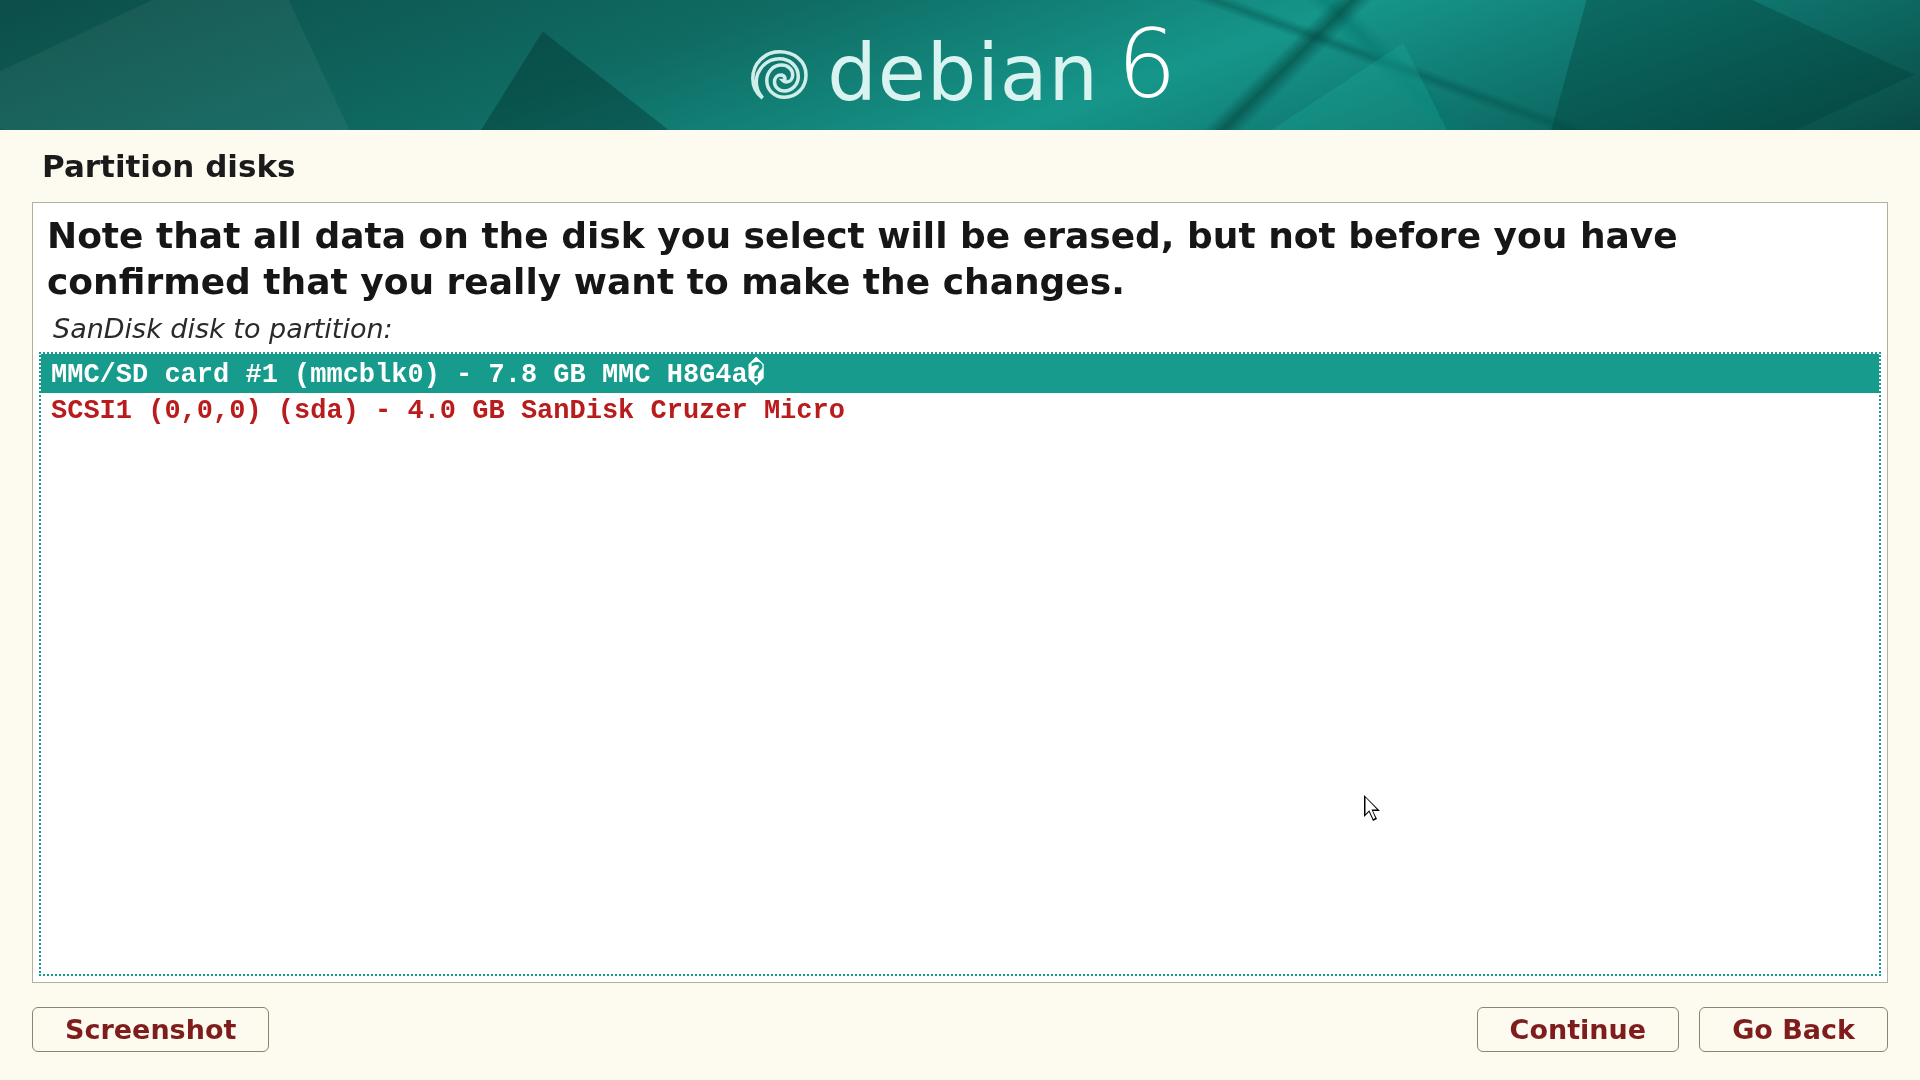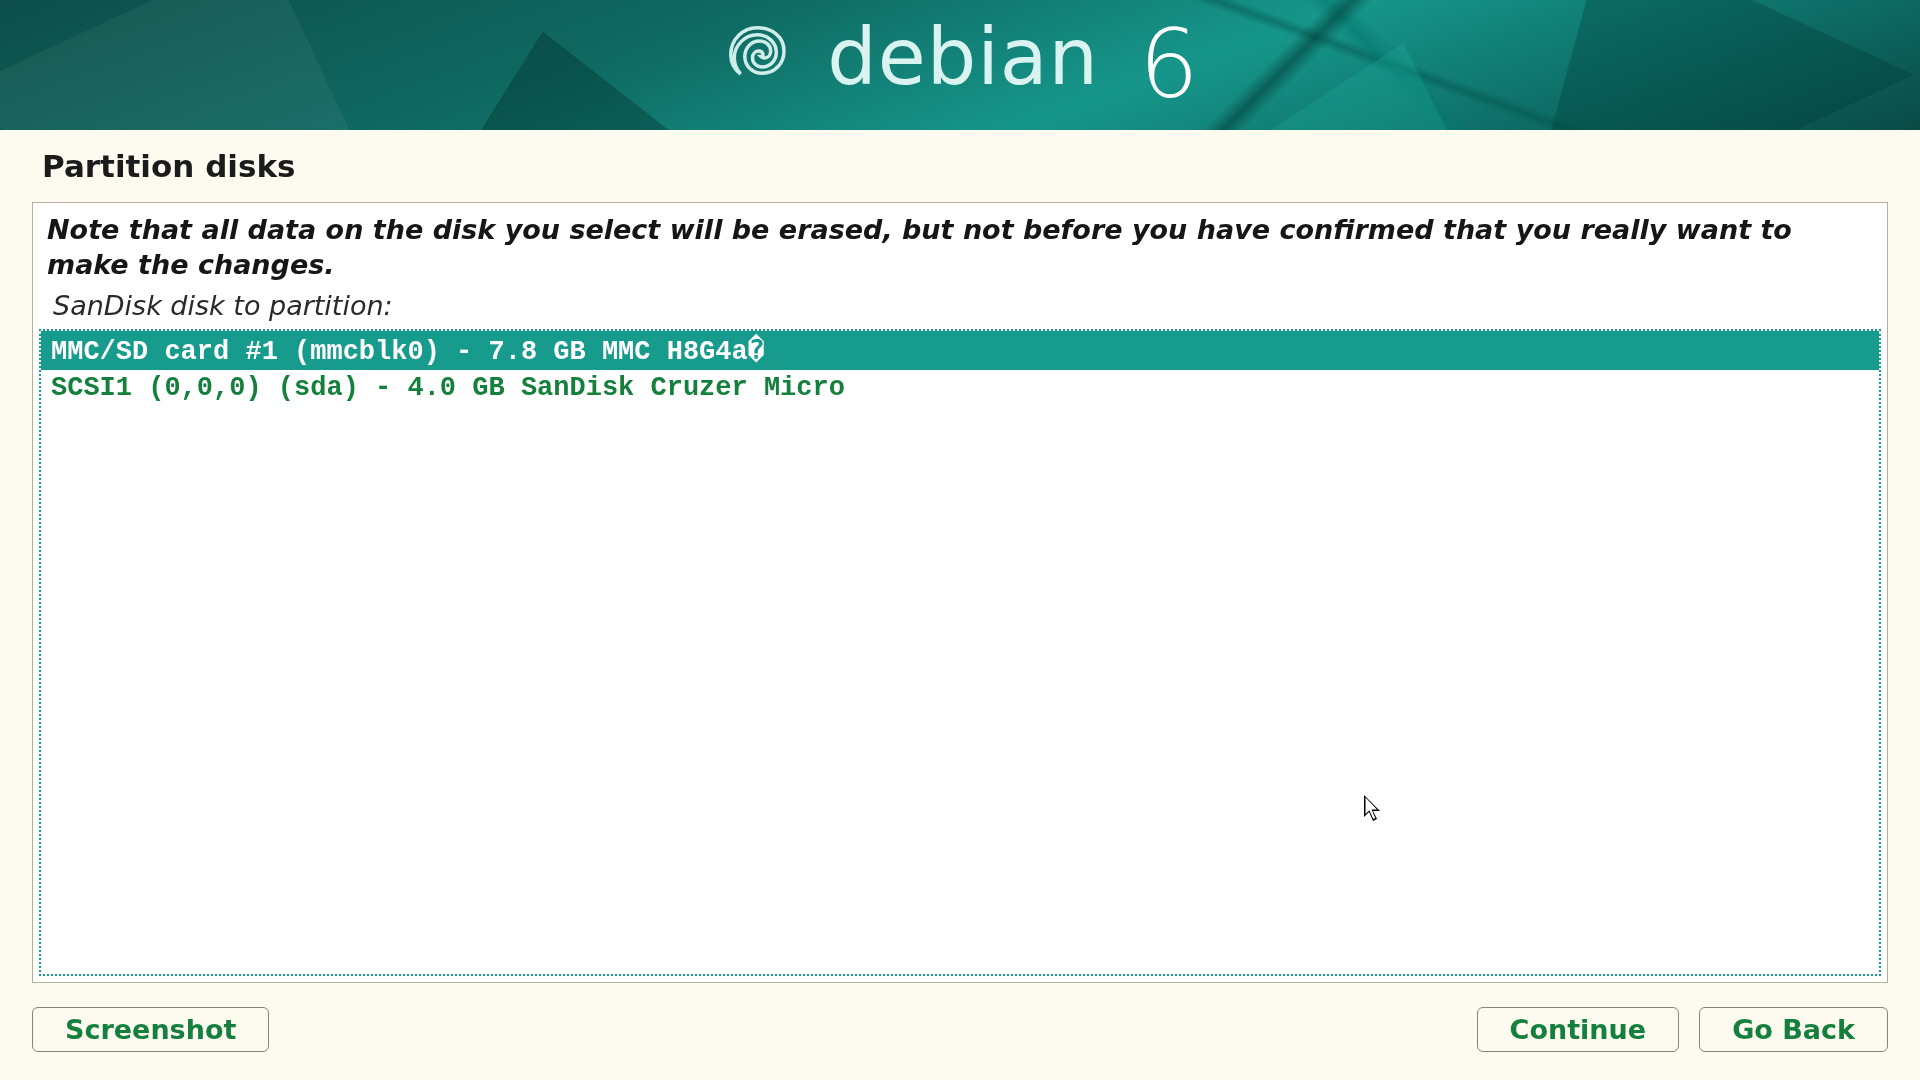--- a/index.html
+++ b/index.html
@@ -20,65 +20,65 @@
     justify-content: center;
     position: relative;
     overflow: hidden;
   }
   .banner .tri { position:absolute; width:0; height:0; }
   .banner .t1 { left:-40px; top:-60px; border-left:260px solid transparent; border-right:260px solid transparent; border-bottom:260px solid rgba(255,255,255,0.05); transform:rotate(20deg);}
   .banner .t2 { right:40px; top:-80px; border-left:220px solid transparent; border-right:220px solid transparent; border-bottom:260px solid rgba(0,60,55,0.35); transform:rotate(-25deg);}
   .banner .t3 { right:380px; top:40px; border-left:160px solid transparent; border-right:160px solid transparent; border-bottom:180px solid rgba(30,180,160,0.25); transform:rotate(15deg);}
   .banner .t4 { left:380px; top:30px; border-left:180px solid transparent; border-right:180px solid transparent; border-bottom:200px solid rgba(0,40,36,0.35); transform:rotate(-10deg);}
 
-  .brand { display:flex; align-items:flex-start; gap:36px; z-index:2; }
+  .brand { display:flex; align-items:flex-end; gap:14px; z-index:2; }
   .brand .swirl { width:70px; height:70px; }
   .brand .word  { font-size:78px; font-weight:500; color:#d9f3f0; letter-spacing:1px; line-height:1; }
   .brand .ver   { font-size:94px; font-weight:300; color:#ffffff; line-height:1; margin-left:4px; }
 
   
   .content { flex:1; padding: 12px 32px 0 32px; display:flex; flex-direction:column;border-radius:22px; }
   .page-title { font-size:31px; font-weight:bold; color:#1b1b1b; margin: 6px 0 18px 10px; }
 
   .panel {
     border: 1px solid #b6b09a;
     background:#ffffff;
     flex:1;
     padding: 6px 6px 6px 6px;
     display:flex; flex-direction:column;
     min-height: 0;
   }
-  .note { font-size:27px; font-weight:bold; color:#161616; padding: 4px 8px 2px 8px; line-height:1.28;font-style:italic; }
+  .note { font-size:36px; font-weight:bold; color:#161616; padding: 4px 8px 2px 8px; line-height:1.28; }
   .prompt { font-size:27px; font-style:italic; color:#2a2a2a; padding: 6px 8px 8px 14px; }
 
   .listbox {
     border: 2px dotted #169b8c;
     flex:1;
     background:#ffffff;
     overflow:auto;
     font-family:Liberation Mono, monospace;
   }
   .list-item {
     font-size:27px;
     font-weight:bold;
     padding: 3px 10px 3px 10px;
-    color:#15803d;
+    color:#b91c1c;
     cursor:pointer;
     white-space:nowrap;
   }
   .list-item.selected { background:#169b8c; color:#ffffff; }
 
   
   .buttons { display:flex; align-items:center; padding: 24px 32px 28px 32px; gap:20px; }
   .spacer { flex:1; }
   button.nav {
     font-family:inherit;
     font-size:27px;
     font-weight:bold;
-    color:#15803d;
+    color:#7f1d1d;
     background:#fdfaef;
     border:1px solid #8a8571;
     border-radius:6px;
     padding: 6px 32px;
     cursor:pointer;
   }
 
   
   .cursor { position:fixed; left:1364px; top:795px; width:20px; height:28px; z-index:50; pointer-events:none; }
 </style>

